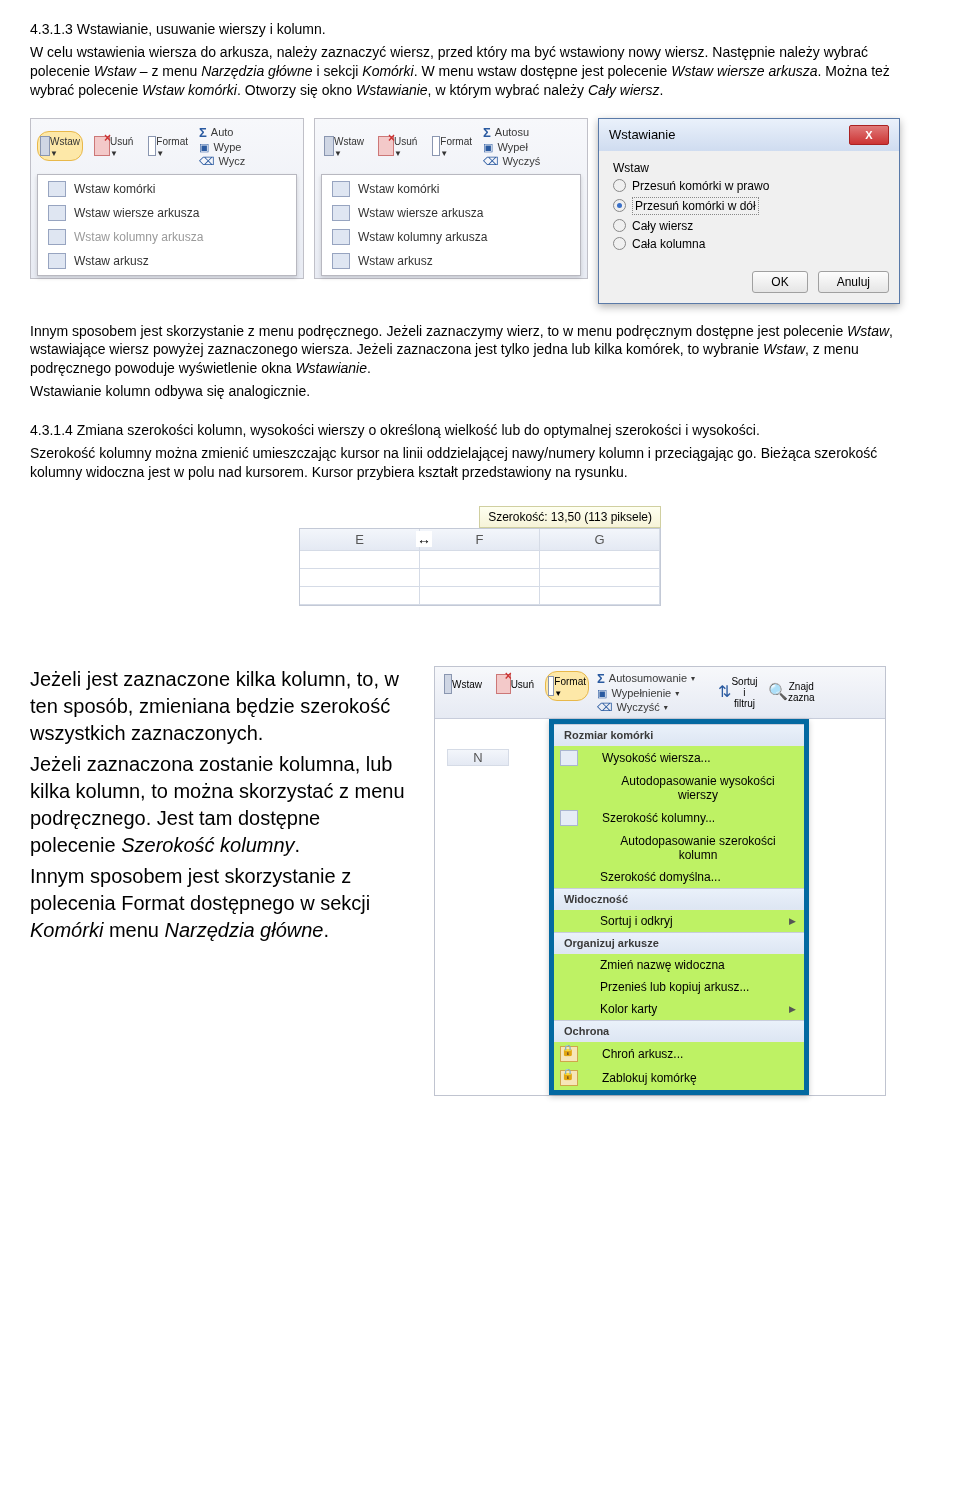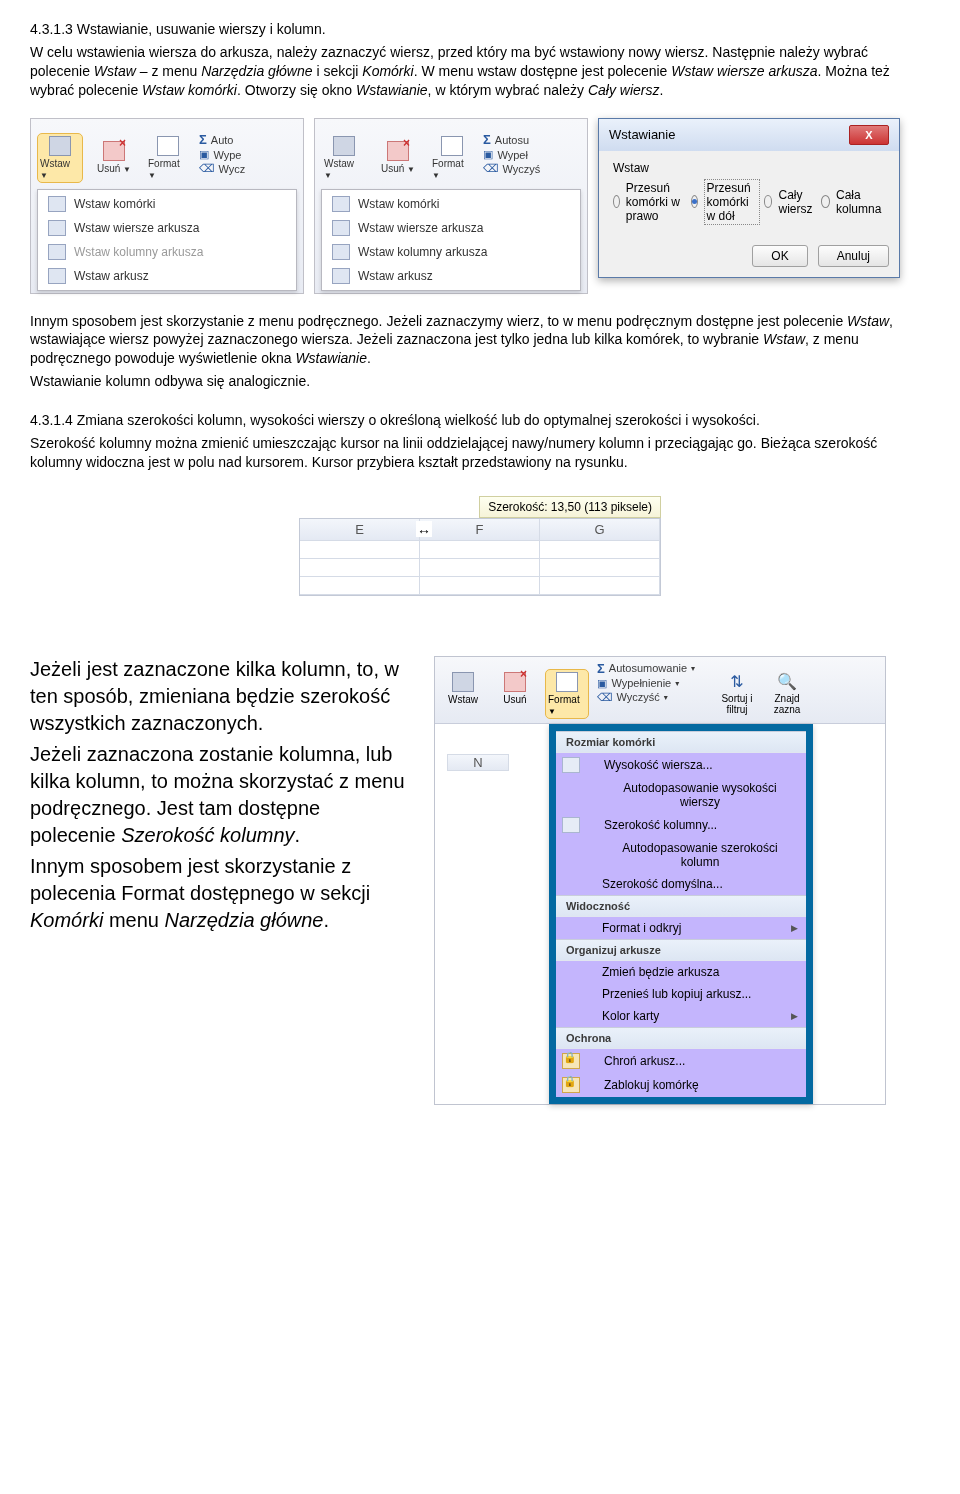--- a/index.html
+++ b/index.html
@@ -17,22 +17,22 @@
   .ribbon-panel {
     border: 1px solid #c0c0c8;
     background: linear-gradient(#f7f8fb,#e8ebf3);
     font-size: 11px;
     color: #333;
     padding: 4px 6px 2px 6px;
     width: 260px;
   }
   .ribbon-row { display: flex; align-items: center; gap: 8px; padding: 2px 0; }
   .big-btn {
-    display:flex; flex-direction:column; align-items:center; width:40px;
-    padding:2px; border:1px solid transparent; border-radius:5px;margin-top:8px;
+    display:flex; flex-direction:row; align-items:center; width:40px;
+    padding:2px; border:1px solid transparent; border-radius:12px;
   }
   .big-btn.sel { background:#fde8a8; border-color:#e8b84a; }
   .ico { width:20px; height:18px; background:#cfd6e4; border:1px solid #8a96b0; }
   .ico.red { background:#f3c9c9; border-color:#c77; position:relative;}
   .ico.red::after{content:"×";position:absolute;right:-2px;top:-6px;color:#c33;font-weight:bold;font-size:12px;}
   .ico.fmt { background:#fff; border:1px solid #8a96b0; }
   .cap { margin-top:2px; font-size:10px; }
   .arrow-down { font-size:8px; }
   .side-list {
     flex:1; display:flex; flex-direction:column; gap:1px; font-size:11px; color:#3a3a3a;
@@ -49,21 +49,21 @@
   .dialog {
     width: 300px; border:1px solid #5a7aa8; background:#eef2f8;
     box-shadow:0 3px 8px rgba(0,0,0,0.3); font-size:12px;
   }
   .dlg-title {
     background:linear-gradient(#eaf1fb,#cfdcf0); padding:6px 10px; display:flex;
     justify-content:space-between; align-items:center; font-size:13px;
   }
   .dlg-close { width:38px;height:18px;background:linear-gradient(#e07a7a,#c33);border:1px solid #a22;border-radius:2px;color:#fff;display:flex;align-items:center;justify-content:center;font-weight:bold;font-size:11px;}
   .dlg-body { padding:10px 14px 6px 14px; background:#f0f0f0;}
-  .grp { display:flex;flex-direction:row;gap:4px;margin:4px 0 10px 0;}
+  .grp { display:flex;flex-direction:column;gap:4px;margin:4px 0 10px 0;}
   .radio-row { display:flex;align-items:center;gap:6px;}
   .radio { width:11px;height:11px;border:1px solid #888;border-radius:50%;display:inline-flex;align-items:center;justify-content:center;}
   .radio.sel::after{content:"";width:5px;height:5px;background:#3a70c8;border-radius:50%;}
   .dotbox { border:1px dotted #888; padding:1px 2px;}
   .dlg-btns { display:flex; gap:10px; justify-content:flex-end; padding:4px 10px 10px 10px; background:#f0f0f0;}
   .win-btn { padding:3px 18px; background:linear-gradient(#fdfdfd,#e5e5e5); border:1px solid #a0a0a0; border-radius:3px; font-size:12px;}
 
   .tooltip-box {
     display:inline-block; background:linear-gradient(#fefff0,#f6f3d8); border:1px solid #d0cfa0;
     padding:3px 8px; font-size:12px; margin-top:8px;
@@ -87,21 +87,21 @@
   .ctx-panel { border:1px solid #c0c4d0; width:450px; font-size:11px; }
   .ctx-ribbon {
     display:flex; gap:8px; padding:4px 6px; background:linear-gradient(#f7f8fb,#e6eaf3);
     border-bottom:1px solid #c8cddb; align-items:flex-start;
   }
   .ctx-ribbon .big-btn{width:38px;}
   .section-label { text-align:center; font-size:10px; color:#6a6a7a; padding:1px 0 3px 0; background:linear-gradient(#e9edf5,#dde3ef); border-bottom:1px solid #c8cddb;}
   .sheet-strip { display:flex; gap:30px; padding:10px 12px; background:#fff; align-items:flex-start; }
   .sheet-strip .hdrN { width:60px;text-align:center;font-size:13px;color:#555;border:1px solid #d5dbe6;background:linear-gradient(#f3f6fb,#e4e9f3);}
   .ctx-menu {
-    background:#c4b5fd; border:7px solid #0369a1; width:250px; font-size:12px;
+    background:#bef264; border:5px solid #0369a1; width:250px; font-size:12px;
     box-shadow:0 2px 6px rgba(0,0,0,0.2);
   }
   .ctx-hdr { background:linear-gradient(#eaf1fa,#dde6f3); color:#3a3a3a; font-weight:bold;
     padding:4px 10px; font-size:11px; border-top:1px solid #c8cddb; border-bottom:1px solid #e1e6f0;}
   .ctx-item { display:flex; align-items:center; gap:24px; padding:4px 8px 4px 6px;text-align:center;}
   .ctx-item .mini{width:16px;height:14px;background:#e6ecf6;border:1px solid #aab6d0;flex-shrink:0;}
   .ctx-item .mini.lock{background:#f6e6b8;border-color:#cfa64a;position:relative;}
   .ctx-item .mini.lock::after{content:"🔒";position:absolute;top:-3px;left:0;font-size:11px;}
   .ctx-item .tri { margin-left:auto; font-size:9px; color:#555;}
   .two-col-wrap { display:flex; align-items:flex-start; gap:10px;}
@@ -370,27 +370,27 @@
             <div class="mini" style="background:transparent;border:none;"></div>
             <span>Autodopasowanie szerokości kolumn</span>
           </div>
         <div class="ctx-item">
             <div class="mini" style="background:transparent;border:none;"></div>
             <span>Szerokość domyślna...</span>
           </div>
         <div class="ctx-hdr">Widoczność</div>
         <div class="ctx-item">
             <div class="mini" style="background:transparent;border:none;"></div>
-            <span>Format i odkryj</span>
+            <span>Sortuj i odkryj</span>
             <span class="tri">▶</span>
           </div>
         <div class="ctx-hdr">Organizuj arkusze</div>
         <div class="ctx-item">
             <div class="mini" style="background:transparent;border:none;"></div>
-            <span>Zmień będzie arkusza</span>
+            <span>Zmień nazwę widoczna</span>
           </div>
         <div class="ctx-item">
             <div class="mini" style="background:transparent;border:none;"></div>
             <span>Przenieś lub kopiuj arkusz...</span>
           </div>
         <div class="ctx-item">
             <div class="mini" style="background:transparent;border:none;"></div>
             <span>Kolor karty</span>
             <span class="tri">▶</span>
           </div>

